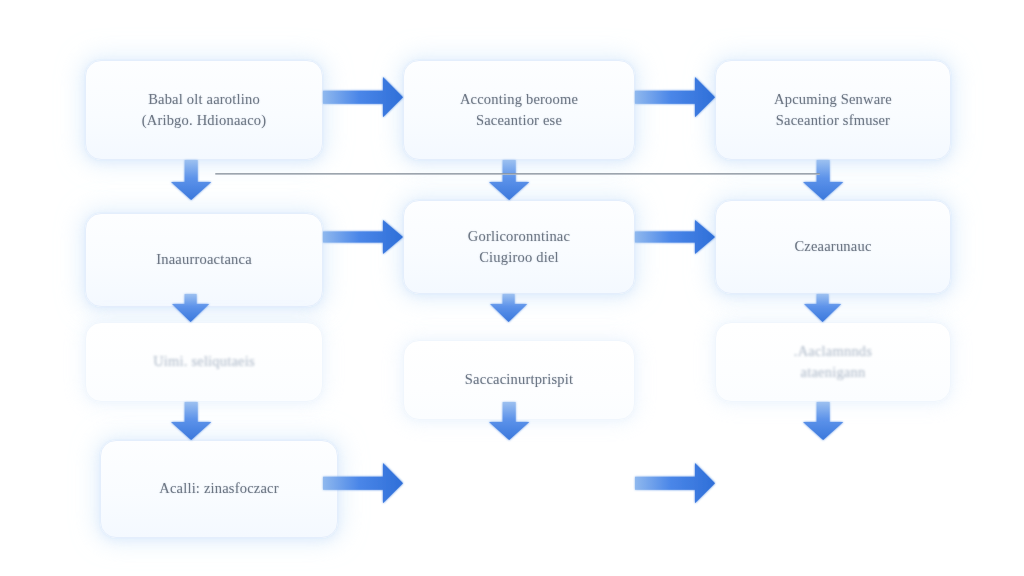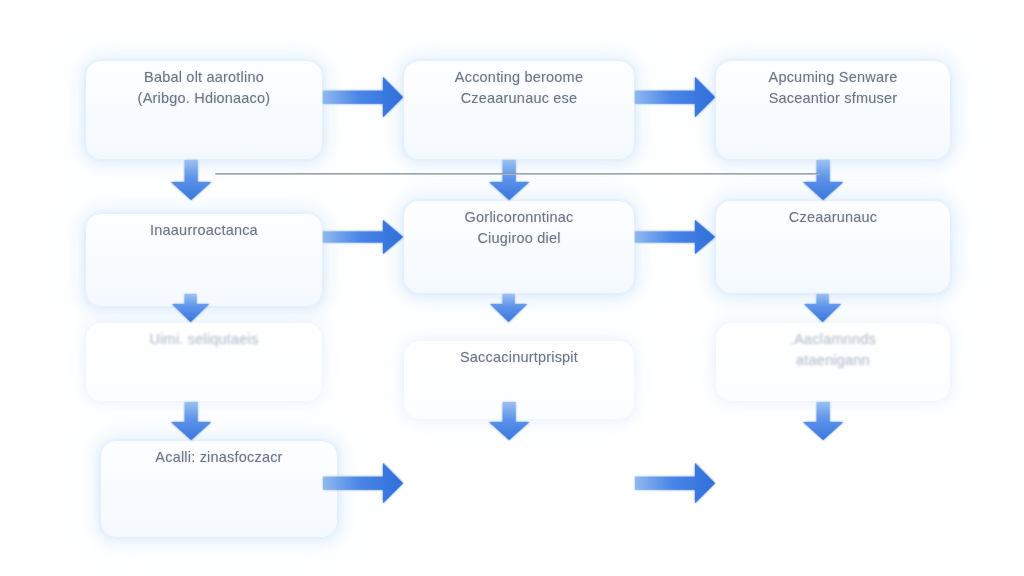--- a/index.html
+++ b/index.html
@@ -24,24 +24,25 @@
     position: absolute;
     box-sizing: border-box;
     border-radius: 16px;
     background: linear-gradient(180deg, #fdfeff 0%, #f9fcff 55%, #f4f9ff 100%);
     border: 1px solid #e4eefc;
     box-shadow:
       0 0 0 1px rgba(225,238,253,0.55),
       0 2px 10px rgba(190,215,245,0.30),
       0 0 22px 6px rgba(215,233,252,0.55);
     display: flex;
-    align-items: flex-start;
+    align-items: center;
     justify-content: center;
     text-align: center;
     padding: 6px 14px;
+    font-family: Liberation Serif, serif;
   }
   .node .label {
     color: #5a6472;
     font-size: 14.5px;
     line-height: 1.45;
     letter-spacing: 0.2px;
     white-space: pre-line;
     filter: blur(0.55px);
     opacity: 0.88;
     text-shadow: 0 0 1.6px rgba(120,140,170,0.45);
@@ -112,21 +113,21 @@
             <feMergeNode in="b"></feMergeNode>
             <feMergeNode in="SourceGraphic"></feMergeNode>
           </feMerge>
         </filter>
       </defs>
     </svg>
     <div class="node" style="left: 85px; top: 60px; width: 238px; height: 100px;">
       <div class="label"><span class="l1">Babal olt aarotlino</span><span class="l2">(Aribgo. Hdionaaco)</span></div>
     </div>
     <div class="node" style="left: 403px; top: 60px; width: 232px; height: 100px;">
-      <div class="label"><span class="l1">Acconting beroome</span><span class="l2">Czeaarunauc ese</span></div>
+      <div class="label"><span class="l1">Acconting beroome</span><span class="l2">Saceantior ese</span></div>
     </div>
     <div class="node" style="left: 715px; top: 60px; width: 236px; height: 100px;">
       <div class="label"><span class="l1">Apcuming Senware</span><span class="l2">Saceantior sfmuser</span></div>
     </div>
     <div class="node" style="left: 85px; top: 213px; width: 238px; height: 94px;">
       <div class="label"><span class="l1">Inaaurroactanca</span></div>
     </div>
     <div class="node" style="left: 403px; top: 200px; width: 232px; height: 94px;">
       <div class="label"><span class="l1">Gorlicoronntinac</span><span class="l2">Ciugiroo diel</span></div>
     </div>

